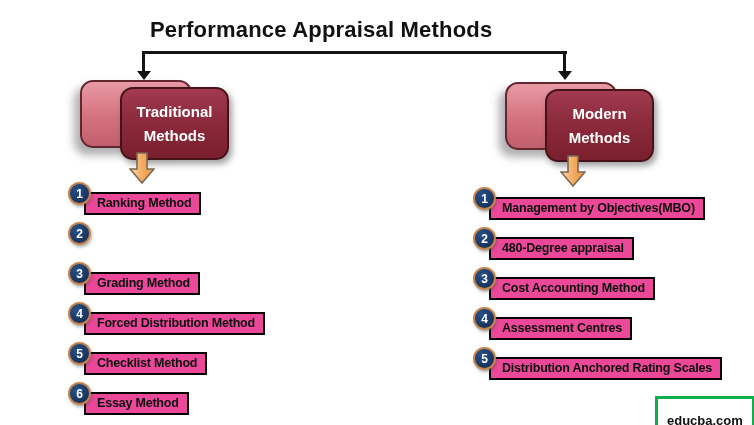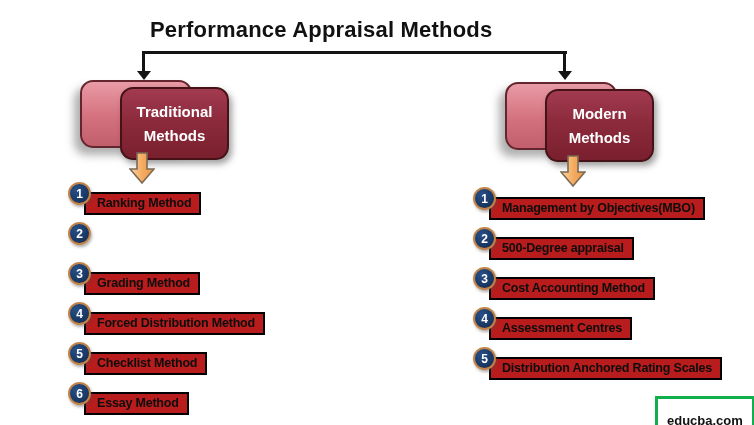--- a/index.html
+++ b/index.html
@@ -39,21 +39,21 @@
   }
   .down-arrow{position:absolute;}
   .down-arrow.l{left:129px;top:152px;}
   .down-arrow.r{left:560px;top:155px;}
   
   .col{position:absolute;}
   .col.left{left:84px;top:192px;}
   .col.right{left:489px;top:197px;}
   .item{position:relative;margin-bottom:17px;height:23px;white-space:nowrap;}
   .ibox{
-    display:inline-block;background:#b91c1c;border:2.5px solid #000;
+    display:inline-block;background:#ec4899;border:2.5px solid #000;
     padding:2px 8px 3px 11px;font-size:12.5px;font-weight:bold;color:#0d0d0d;
     letter-spacing:-0.2px;line-height:14px;
   }
   .num{
     position:absolute;left:-16px;top:-10px;z-index:3;
     width:19px;height:19px;border-radius:50%;
     border:2px solid #c0834a;
     background:radial-gradient(circle at 35% 30%,#27508a 0%,#1b3a66 55%,#122a4d 100%);
     color:#fff;font-size:12px;font-weight:bold;
     display:flex;align-items:center;justify-content:center;
@@ -115,21 +115,21 @@
   <div class="col left">
       <div class="item"><span class="num">1</span><span class="ibox">Ranking Method</span></div>
       <div class="item"><span class="num">2</span></div>
       <div class="item"><span class="num">3</span><span class="ibox">Grading Method</span></div>
       <div class="item"><span class="num">4</span><span class="ibox">Forced Distribution Method</span></div>
       <div class="item"><span class="num">5</span><span class="ibox">Checklist Method</span></div>
       <div class="item"><span class="num">6</span><span class="ibox">Essay Method</span></div>
     </div>
   <div class="col right">
       <div class="item"><span class="num">1</span><span class="ibox">Management by Objectives(MBO)</span></div>
-      <div class="item"><span class="num">2</span><span class="ibox">500-Degree appraisal</span></div>
+      <div class="item"><span class="num">2</span><span class="ibox">480-Degree appraisal</span></div>
       <div class="item"><span class="num">3</span><span class="ibox">Cost Accounting Method</span></div>
       <div class="item"><span class="num">4</span><span class="ibox">Assessment Centres</span></div>
       <div class="item"><span class="num">5</span><span class="ibox">Distribution Anchored Rating Scales</span></div>
     </div>
 
   <div class="watermark">educba.com</div>
 
 </div>
 
 </body></html>

